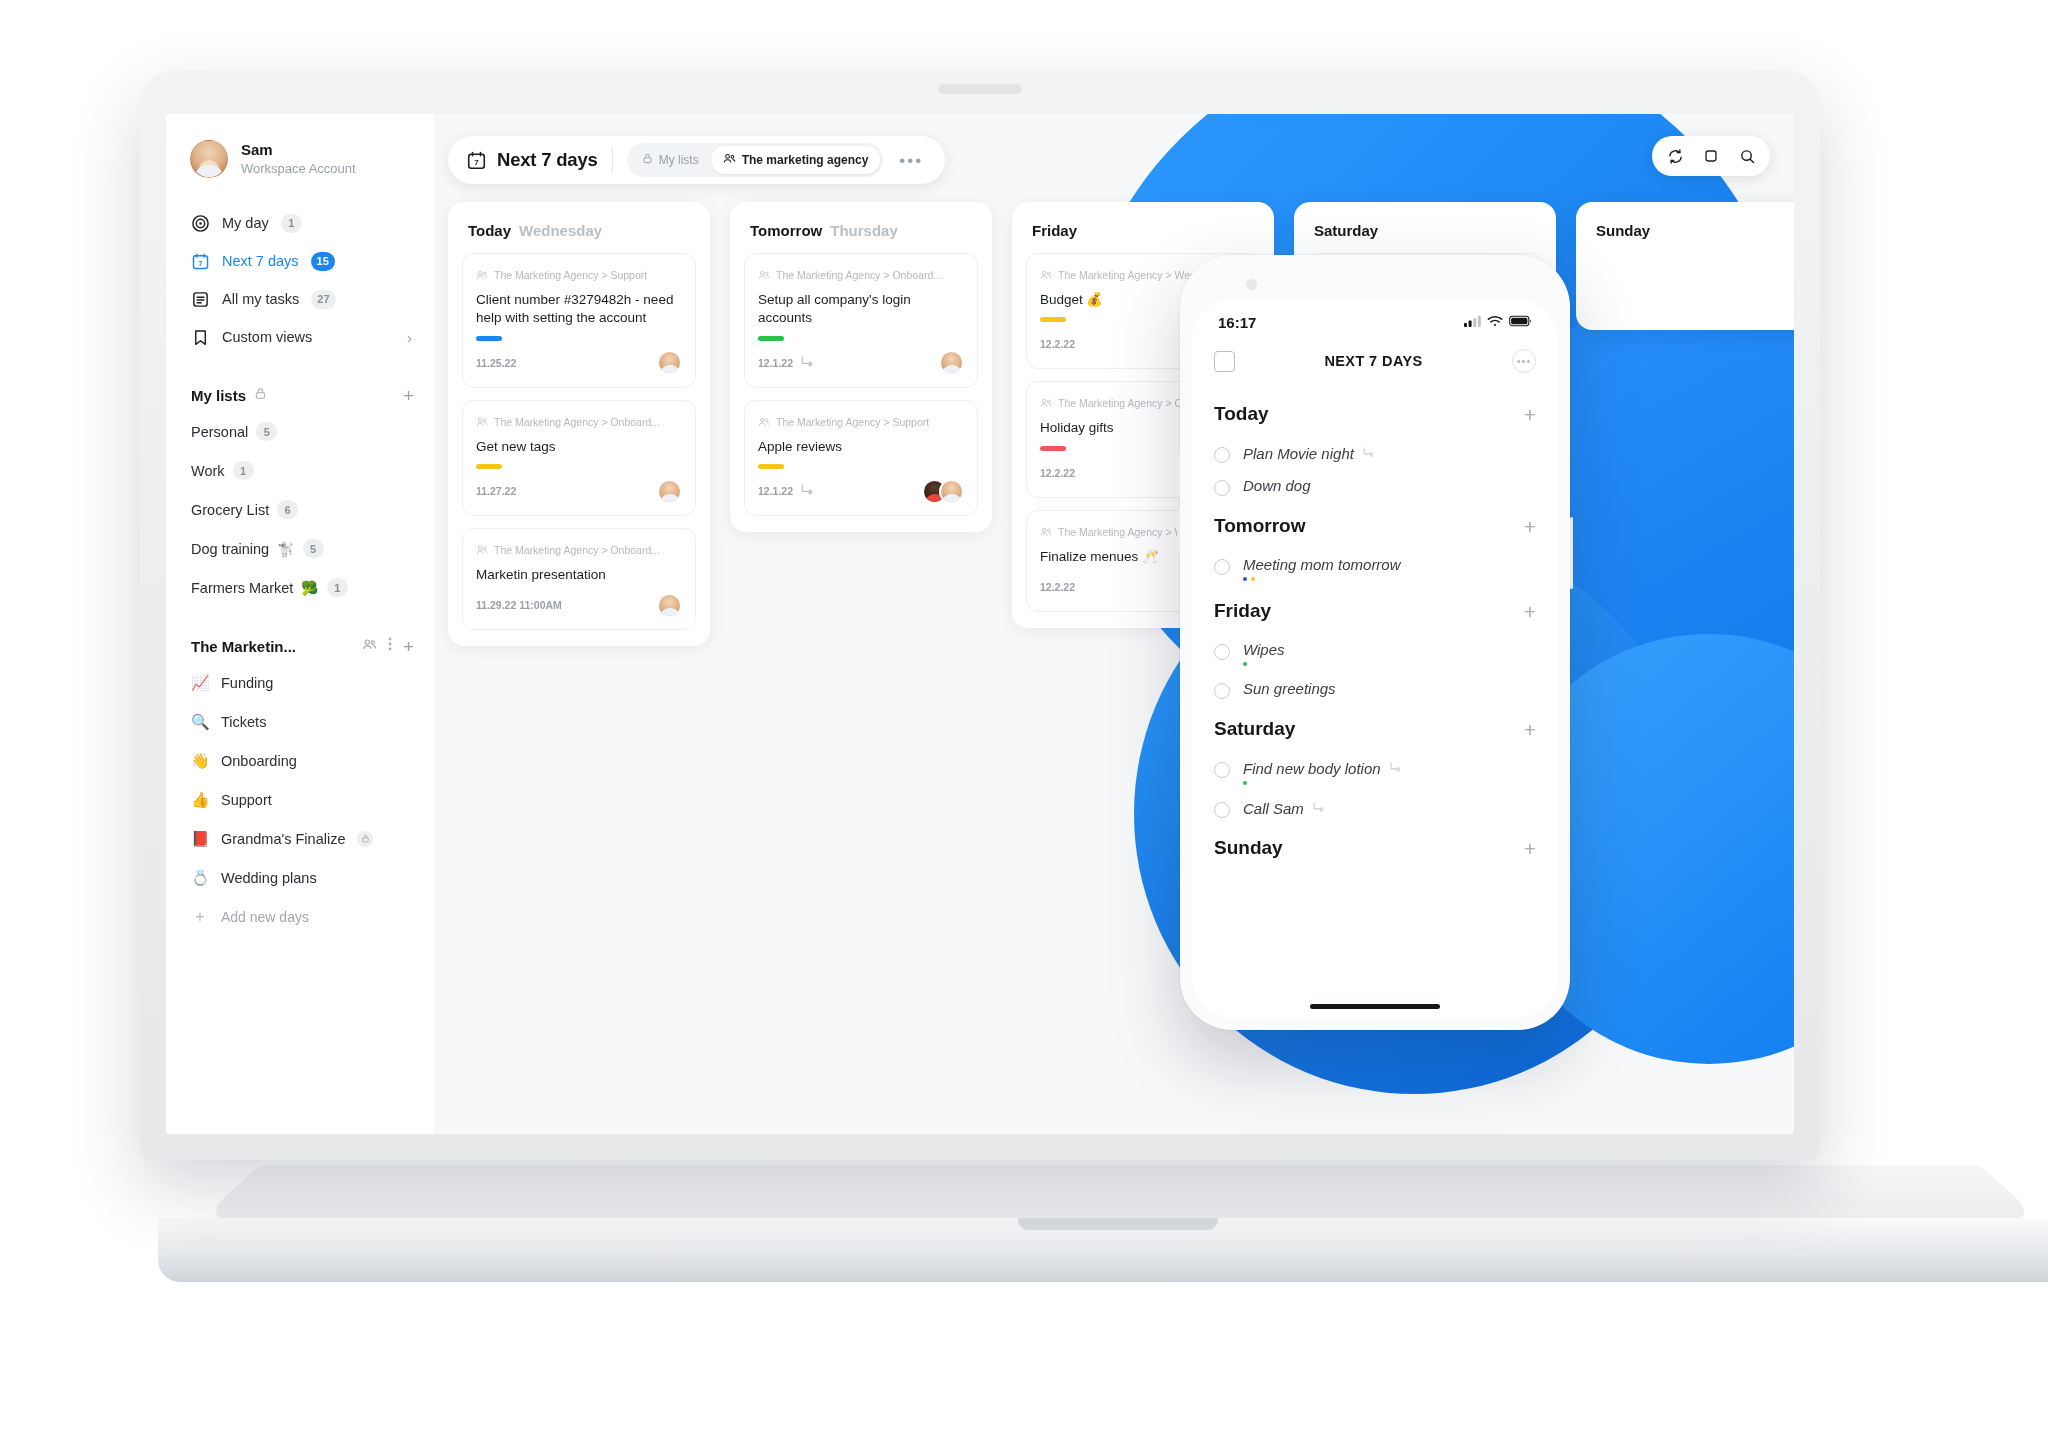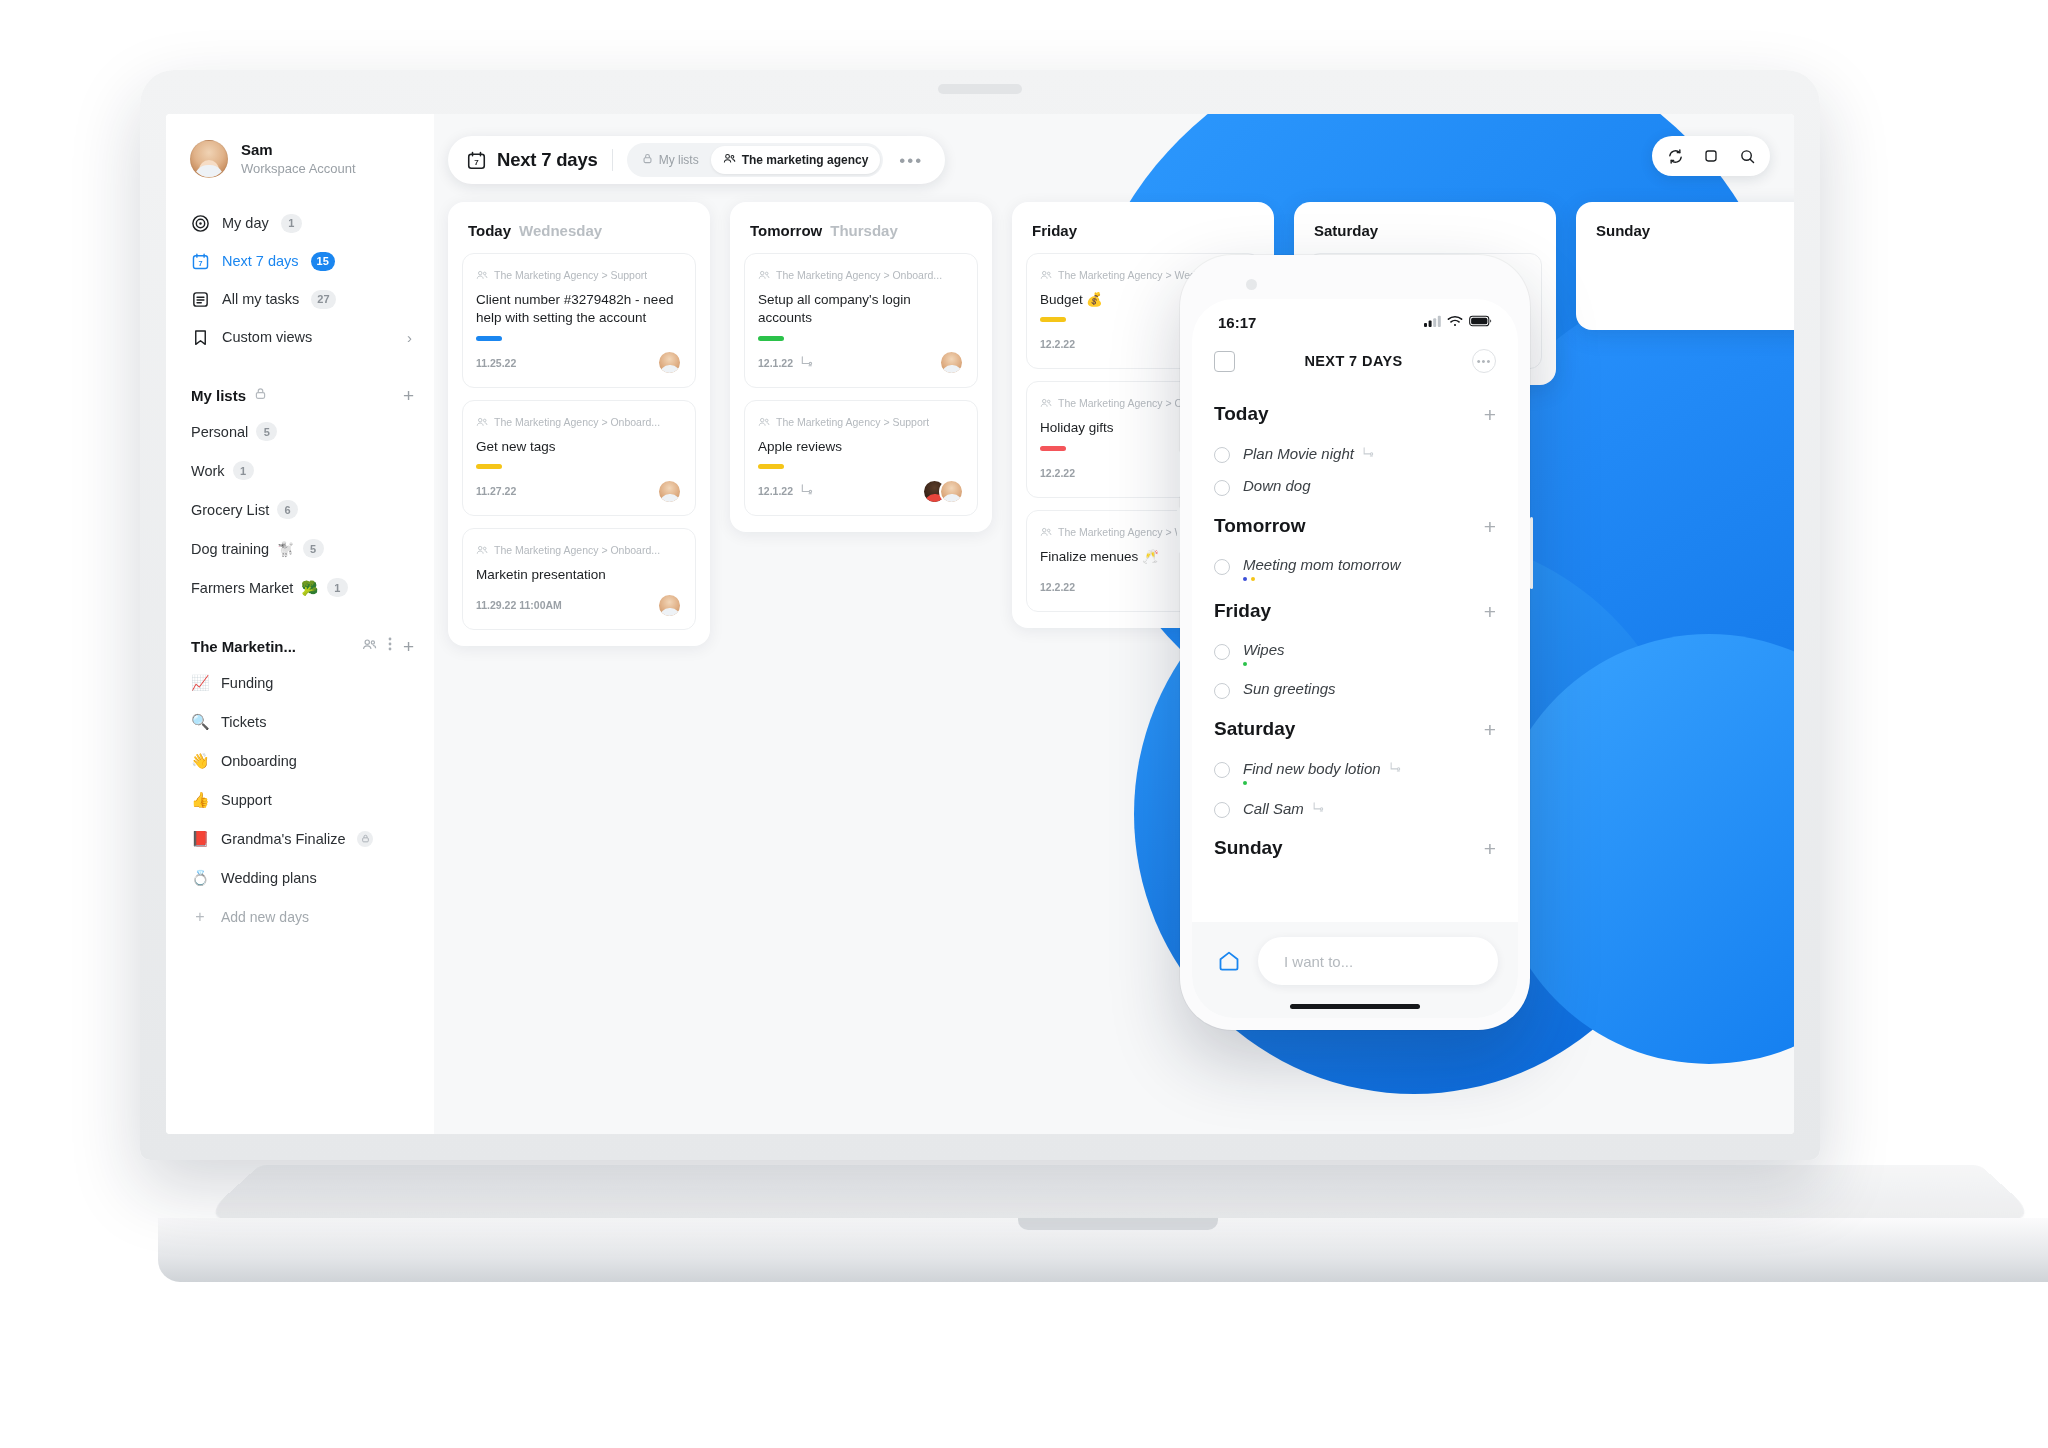--- a/index.html
+++ b/index.html
@@ -185,21 +185,21 @@
     width: 200px; height: 12px; background: #d9dcdf; border-radius: 0 0 10px 10px;
   }
   .keyboard {
     position: absolute; left: 120px; top: 1095px; width: 1720px; height: 70px;
     background: linear-gradient(180deg,#f4f5f6 0%, #e9eaec 100%);
     border-radius: 6px 6px 30px 30px; transform: perspective(700px) rotateX(42deg);
     transform-origin: top center; opacity: .85;
   }
 
   
-  #phone { position: absolute; left: 1180px; top: 255px; width: 350px; height: 775px; z-index: 20; padding-left: 16px; }
+  #phone { position: absolute; left: 1180px; top: 255px; width: 390px; height: 775px; z-index: 20; padding-left: 16px; }
   .phone-body {
     position: absolute; inset: 0; background: #fbfbfc; border-radius: 52px;
     box-shadow: 0 30px 70px rgba(22,34,54,.22), 0 0 0 1px rgba(0,0,0,.04);
     padding: 12px;
   }
   .phone-cam { position: absolute; left: 66px; top: 24px; width: 11px; height: 11px; border-radius: 50%; background: #e6e8ea; }
   .phone-screen {
     position: absolute; left: 12px; top: 44px; right: 12px; bottom: 12px;
     background: #fff; border-radius: 42px; overflow: hidden;
   }
@@ -867,28 +867,18 @@
               </span>
             </span>
           </div>
 
           <div class="ph-sec">
             <span class="ph-sec-t">Sunday</span>
             <span class="ph-plus">+</span>
           </div>
         </div>
 
-        <div class="ph-bottom">
-          <span class="home-btn">
-            <svg width="26" height="26" viewBox="0 0 26 26" fill="none" stroke="#1a86f0" stroke-width="1.8" stroke-linejoin="round" stroke-linecap="round">
-              <path d="M4.5 11.2L13 4.6l8.5 6.6V20a1.6 1.6 0 01-1.6 1.6H6.1A1.6 1.6 0 014.5 20z"></path>
-            </svg>
-          </span>
-          <div class="want-input">
-            <span class="want-ph">I want to...</span>
-          </div>
-        </div>
         <div class="home-bar"></div>
       </div>
     </div>
   </div>
 
 </div>
 
 </body></html>

